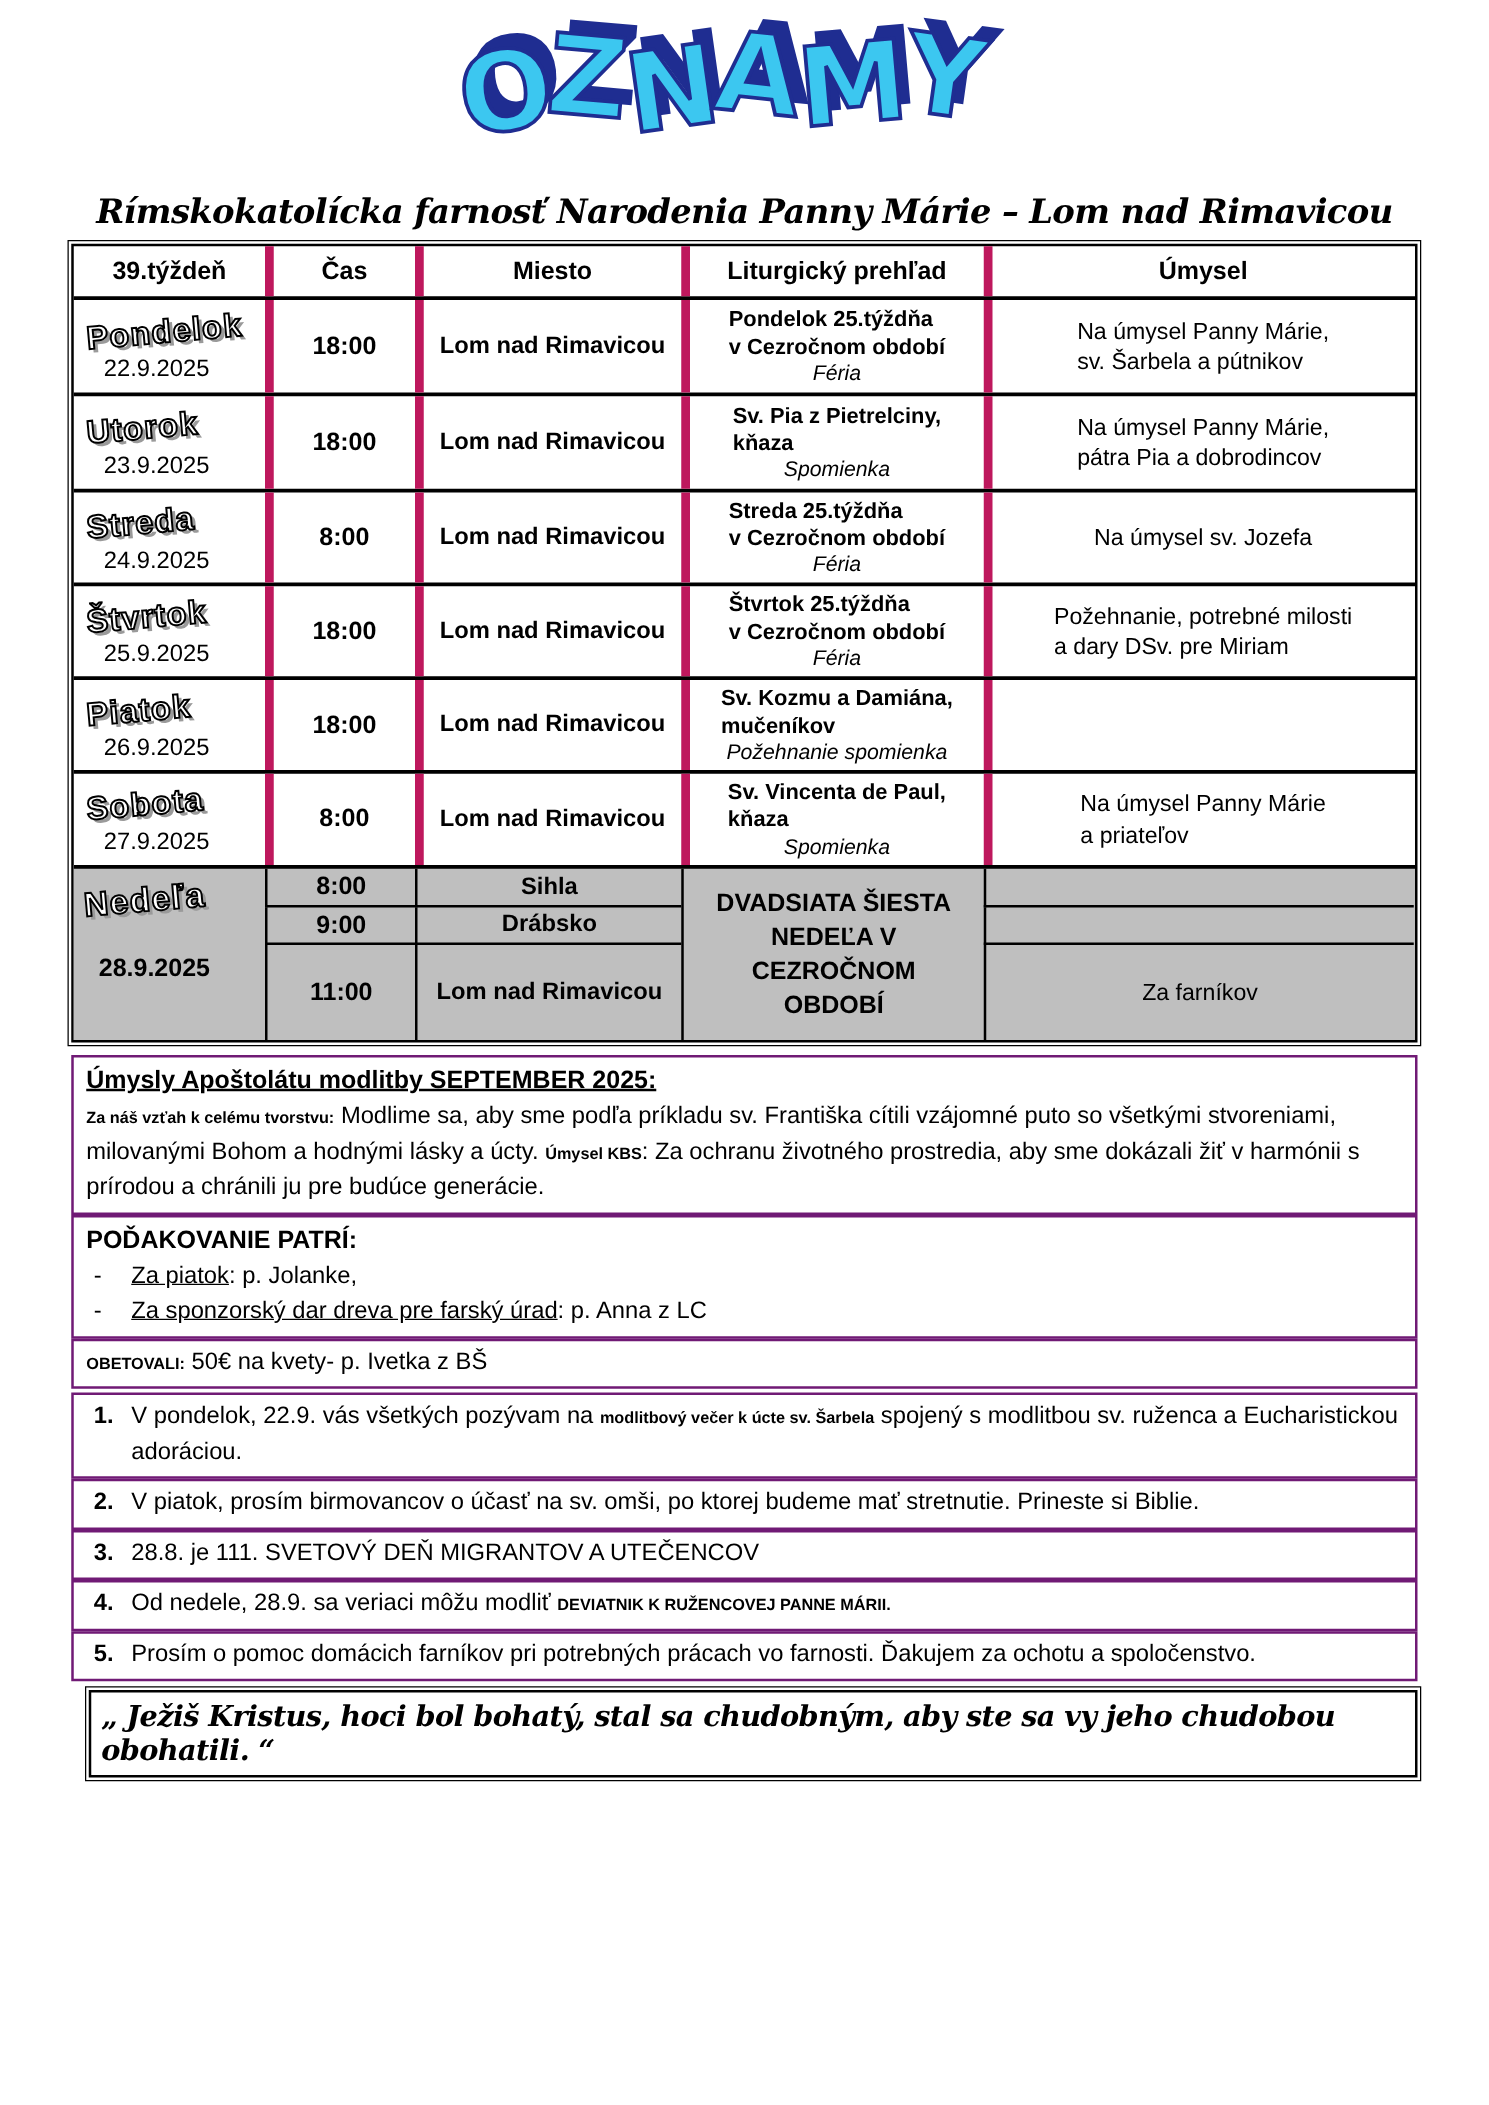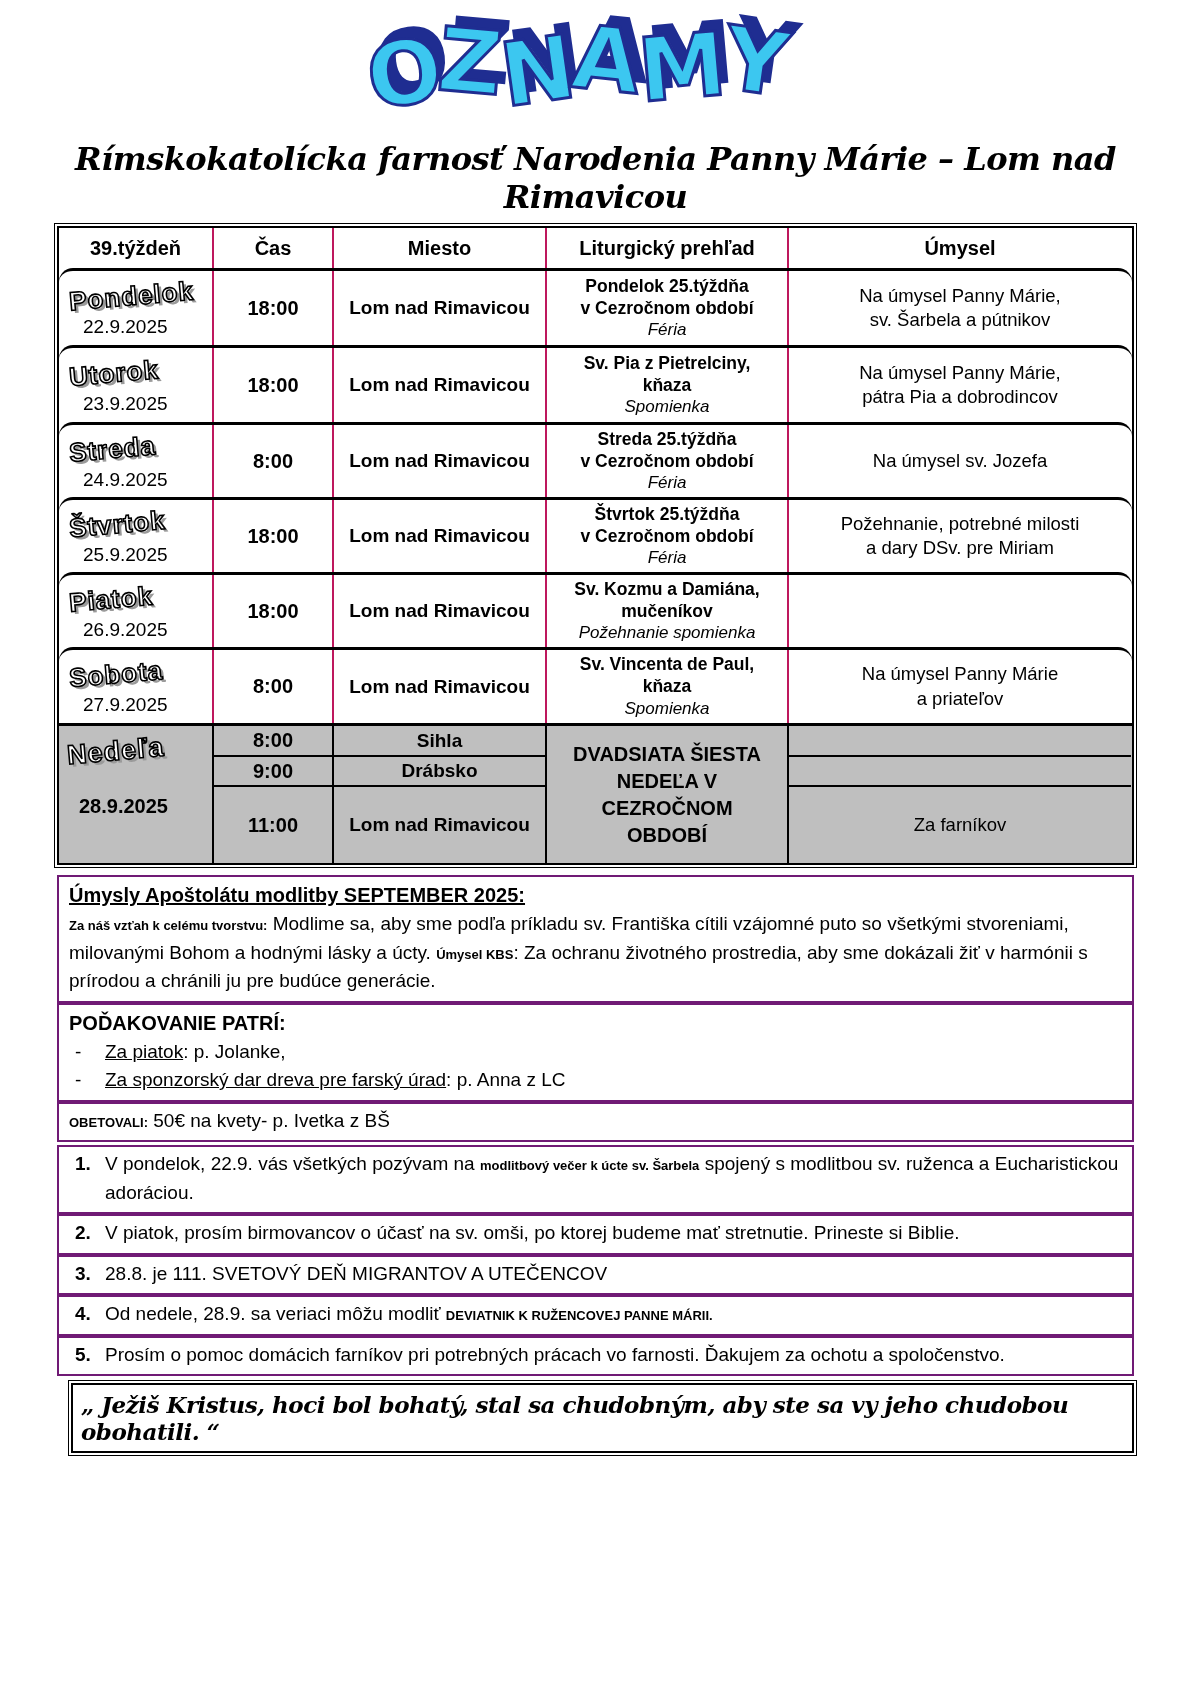--- a/index.html
+++ b/index.html
@@ -12,28 +12,28 @@
       color:#3cc7f0;-webkit-text-stroke:3px #1f2d91;
       text-shadow:9px -11px 0 #1f2d91;letter-spacing:-2px;}
   .tl0{transform:rotate(-7deg) translateY(10px);}
   .tl1{transform:rotate(5deg) translateY(-2px);}
   .tl2{transform:rotate(-8deg) translateY(8px);}
   .tl3{transform:rotate(6deg) translateY(-4px);}
   .tl4{transform:rotate(-5deg) translateY(4px);}
   .tl5{transform:rotate(8deg) translateY(-2px);}
 
   .subtitle{font-family:"DejaVu Serif","Liberation Serif",serif;font-style:italic;font-weight:bold;
-            font-size:32px;text-align:center;margin:2px 0 10px 0;letter-spacing:-0.5px;}
+            font-size:27px;text-align:center;margin:16px 0 10px 0;letter-spacing:-0.5px;}
 
   
   .tbl{border:2px solid #000;box-shadow:0 0 0 2px #fff,0 0 0 3px #000;margin:8px 0 10px 0;background:#fff;}
-  .t-row{display:grid;grid-template-columns:153px 120px 213px 242px 344px;border-radius:14px;}
+  .t-row{display:grid;grid-template-columns:153px 120px 213px 242px 344px;}
   .t-row + .t-row{border-top:3px solid #000;}
-  .t-cell{border-left:2px solid #be185d;display:flex;flex-direction:column;align-items:center;justify-content:center;
-          text-align:center;padding:3px 6px;box-sizing:border-box;min-height:70px;}
+  .t-cell{border-left:7px solid #be185d;display:flex;flex-direction:column;align-items:center;justify-content:center;
+          padding:3px 6px;box-sizing:border-box;min-height:70px;}
   .t-cell.first{border-left:none;align-items:flex-start;text-align:left;padding-left:8px;}
   .hdr .t-cell{min-height:40px;font-weight:bold;font-size:20px;}
   .time{font-weight:bold;font-size:20px;}
   .place{font-weight:bold;font-size:19px;}
   .lit{font-weight:bold;font-size:17.5px;line-height:1.25;white-space:pre-line;}
   .lit-note{font-style:italic;font-weight:normal;font-size:17px;margin-top:1px;}
   .intent{font-size:18.5px;line-height:1.3;white-space:pre-line;}
   .date{font-size:19px;margin:2px 0 0 16px;}
   .day-art{display:inline-block;font-weight:bold;font-size:26px;letter-spacing:1px;color:#fff;
            -webkit-text-stroke:1.6px #000;text-shadow:3px 3px 0 #9a9a9a;transform:rotate(-5deg);margin:2px 0 2px 2px;}

